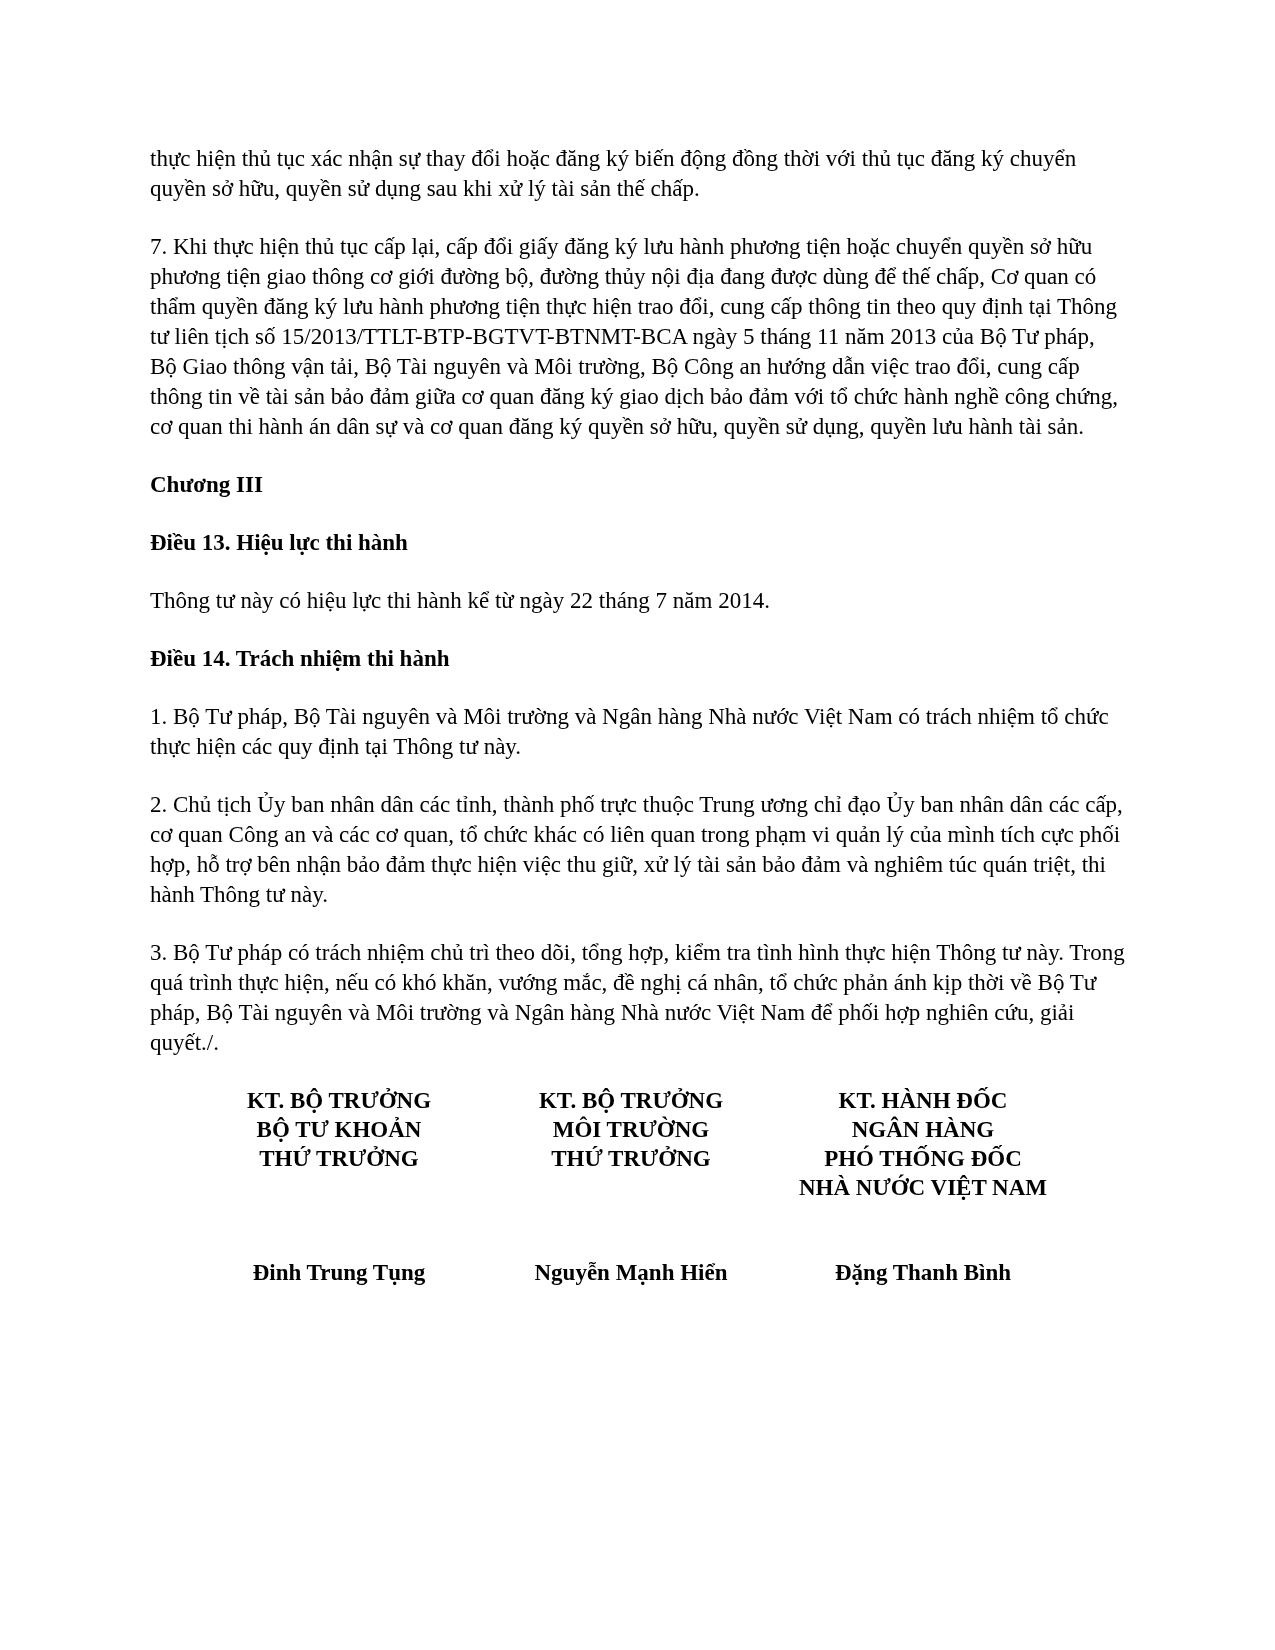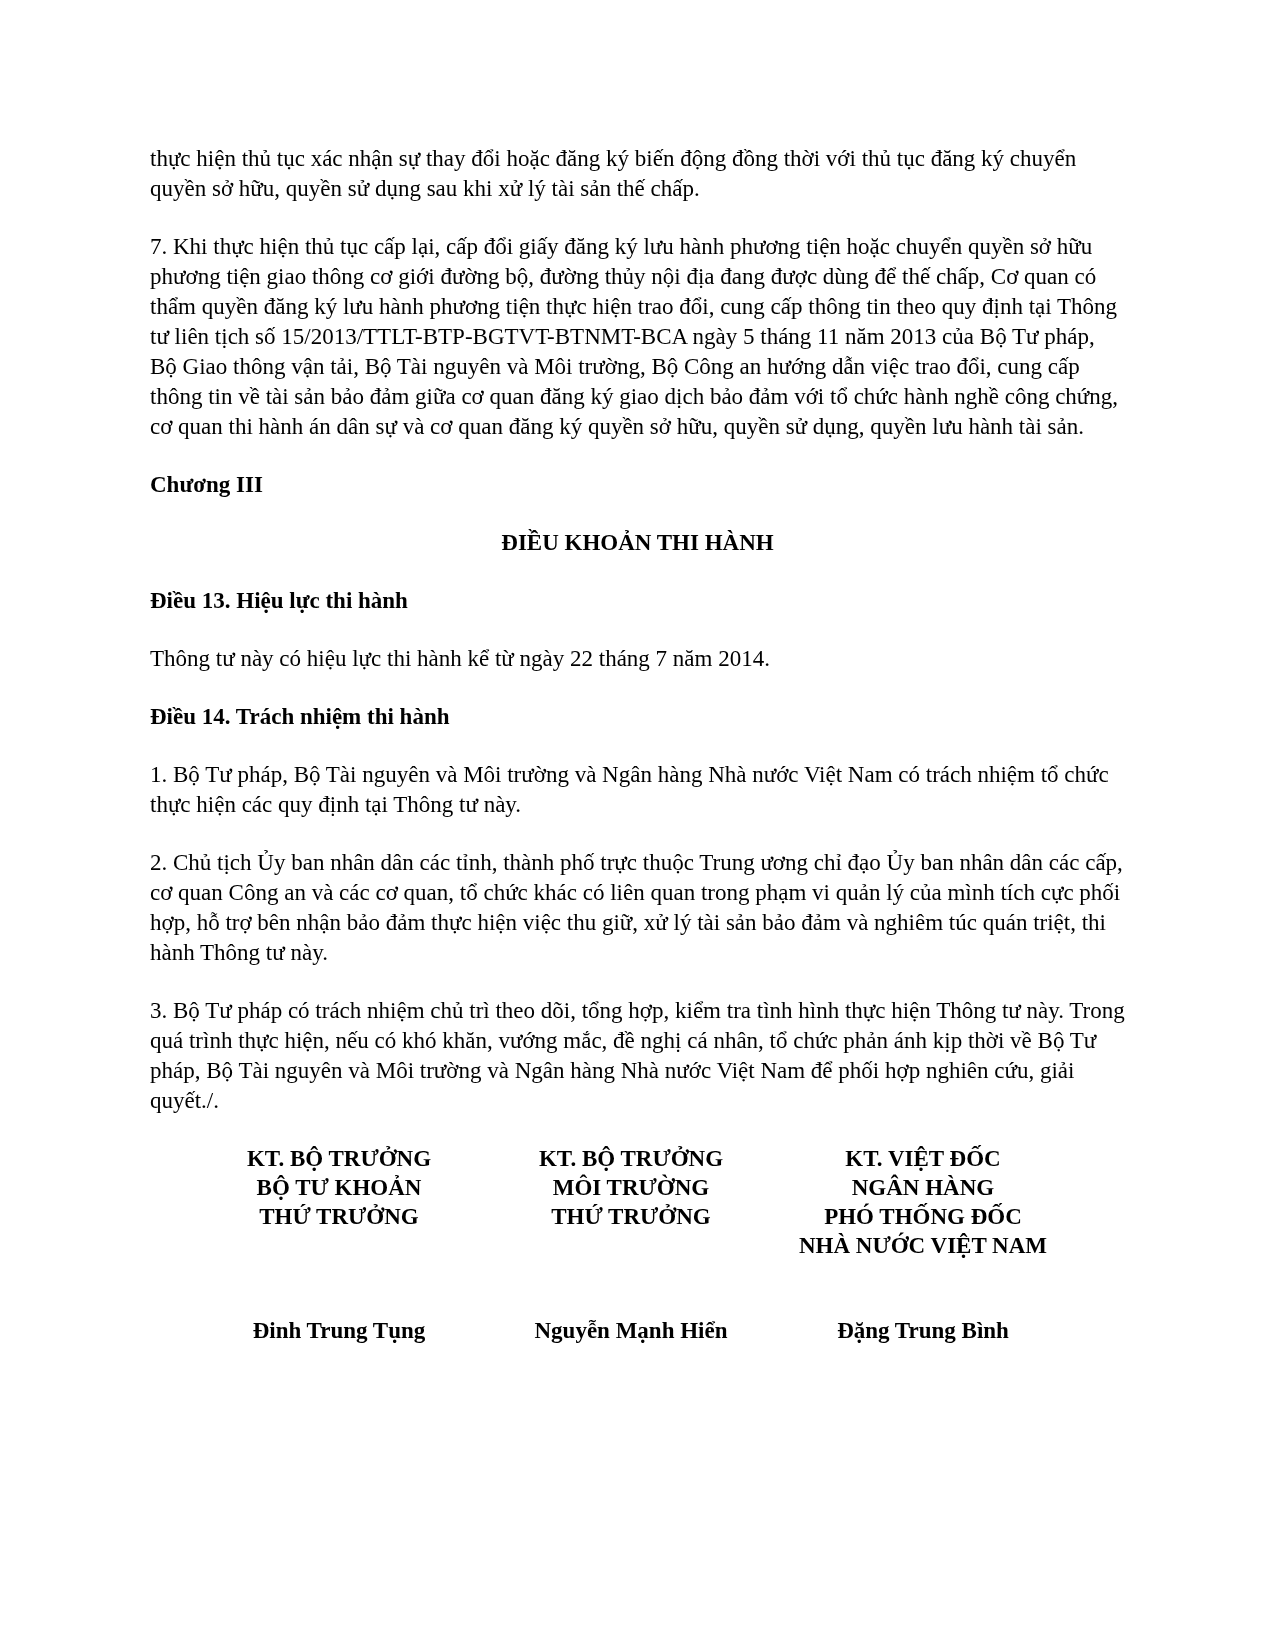--- a/index.html
+++ b/index.html
@@ -64,21 +64,20 @@
 <body>
 
 <div class="page">
 
   <p class="para">thực hiện thủ tục xác nhận sự thay đổi hoặc đăng ký biến động đồng thời với thủ tục đăng ký chuyển quyền sở hữu, quyền sử dụng sau khi xử lý tài sản thế chấp.</p>
 
   <p class="para">7. Khi thực hiện thủ tục cấp lại, cấp đổi giấy đăng ký lưu hành phương tiện hoặc chuyển quyền sở hữu phương tiện giao thông cơ giới đường bộ, đường thủy nội địa đang được dùng để thế chấp, Cơ quan có thẩm quyền đăng ký lưu hành phương tiện thực hiện trao đổi, cung cấp thông tin theo quy định tại Thông tư liên tịch số 15/2013/TTLT-BTP-BGTVT-BTNMT-BCA ngày 5 tháng 11 năm 2013 của Bộ Tư pháp, Bộ Giao thông vận tải, Bộ Tài nguyên và Môi trường, Bộ Công an hướng dẫn việc trao đổi, cung cấp thông tin về tài sản bảo đảm giữa cơ quan đăng ký giao dịch bảo đảm với tổ chức hành nghề công chứng, cơ quan thi hành án dân sự và cơ quan đăng ký quyền sở hữu, quyền sử dụng, quyền lưu hành tài sản.</p>
 
   <p class="para chapter-label">Chương III</p>
 
-  <p class="para chapter-title">ĐIỀU KHOẢN THI HÀNH</p>
 
   <p class="para article-heading">Điều 13. Hiệu lực thi hành</p>
 
   <p class="para">Thông tư này có hiệu lực thi hành kể từ ngày 22 tháng 7 năm 2014.</p>
 
   <p class="para article-heading">Điều 14. Trách nhiệm thi hành</p>
 
   <p class="para">1. Bộ Tư pháp, Bộ Tài nguyên và Môi trường và Ngân hàng Nhà nước Việt Nam có trách nhiệm tổ chức thực hiện các quy định tại Thông tư này.</p>
 
   <p class="para">2. Chủ tịch Ủy ban nhân dân các tỉnh, thành phố trực thuộc Trung ương chỉ đạo Ủy ban nhân dân các cấp, cơ quan Công an và các cơ quan, tổ chức khác có liên quan trong phạm vi quản lý của mình tích cực phối hợp, hỗ trợ bên nhận bảo đảm thực hiện việc thu giữ, xử lý tài sản bảo đảm và nghiêm túc quán triệt, thi hành Thông tư này.</p>
@@ -100,23 +99,23 @@
       <div class="sig-titles">
         <div class="sig-title-line">KT. BỘ TRƯỞNG</div>
         <div class="sig-title-line">MÔI TRƯỜNG</div>
         <div class="sig-title-line">THỨ TRƯỞNG</div>
       </div>
       <div class="sig-name">Nguyễn Mạnh Hiển</div>
     </div>
 
     <div class="sig-col">
       <div class="sig-titles">
-        <div class="sig-title-line">KT. VIỆT ĐỐC</div>
+        <div class="sig-title-line">KT. HÀNH ĐỐC</div>
         <div class="sig-title-line">NGÂN HÀNG</div>
         <div class="sig-title-line">PHÓ THỐNG ĐỐC</div>
         <div class="sig-title-line">NHÀ NƯỚC VIỆT NAM</div>
       </div>
-      <div class="sig-name">Đặng Trung Bình</div>
+      <div class="sig-name">Đặng Thanh Bình</div>
     </div>
 
   </div>
 
 </div>
 
 </body></html>

